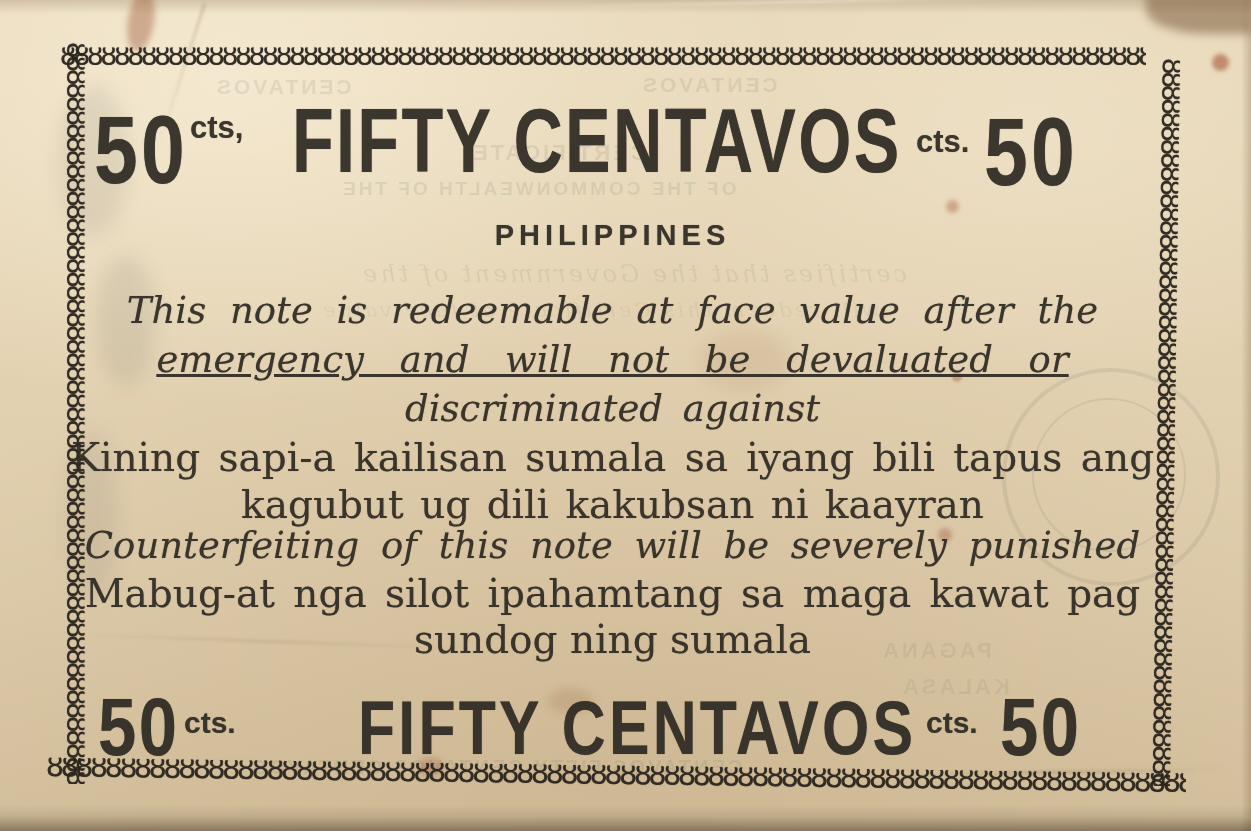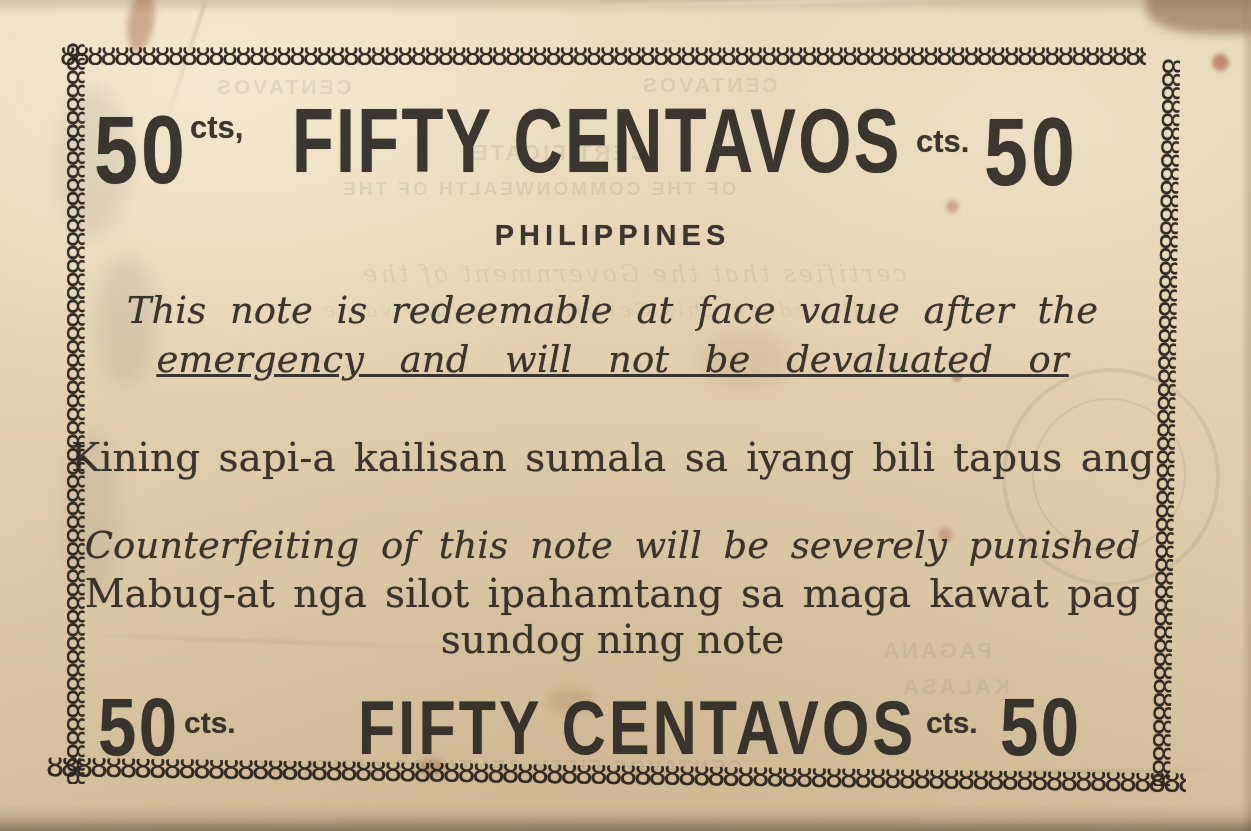--- a/index.html
+++ b/index.html
@@ -157,23 +157,25 @@
 
   <div class="ink sans num-tl">50</div>
   <div class="ink sans cts-tl">cts,</div>
   <div class="ink sans title-top">FIFTY CENTAVOS</div>
   <div class="ink sans cts-tr">cts.</div>
   <div class="ink sans num-tr">50</div>
   <div class="ink serif ital centerband en1">This note is redeemable at face value after the</div>
 
   <div class="ink sans centerband country">PHILIPPINES</div>
   <div class="ink serif ital centerband en2">emergency and will not be devaluated or</div>
+  <div class="ink serif ital centerband en3">discriminated against</div>
   <div class="ink serif centerband cb1">Kining sapi-a kailisan sumala sa iyang bili tapus ang</div>
+  <div class="ink serif centerband cb2">kagubut ug dili kakubsan ni kaayran</div>
   <div class="ink serif ital centerband cf1">Counterfeiting of this note will be severely punished</div>
   <div class="ink serif centerband cf2">Mabug-at nga silot ipahamtang sa maga kawat pag</div>
-  <div class="ink serif centerband cf3">sundog ning note</div>
+  <div class="ink serif centerband cf3">sundog ning sumala</div>
 
   <div class="ink sans num-bl">50</div>
   <div class="ink sans cts-bl">cts.</div>
   <div class="ink sans title-bottom">FIFTY CENTAVOS</div>
   <div class="ink sans cts-br">cts.</div>
   <div class="ink sans num-br">50</div>
 </div>
 
 </body></html>

